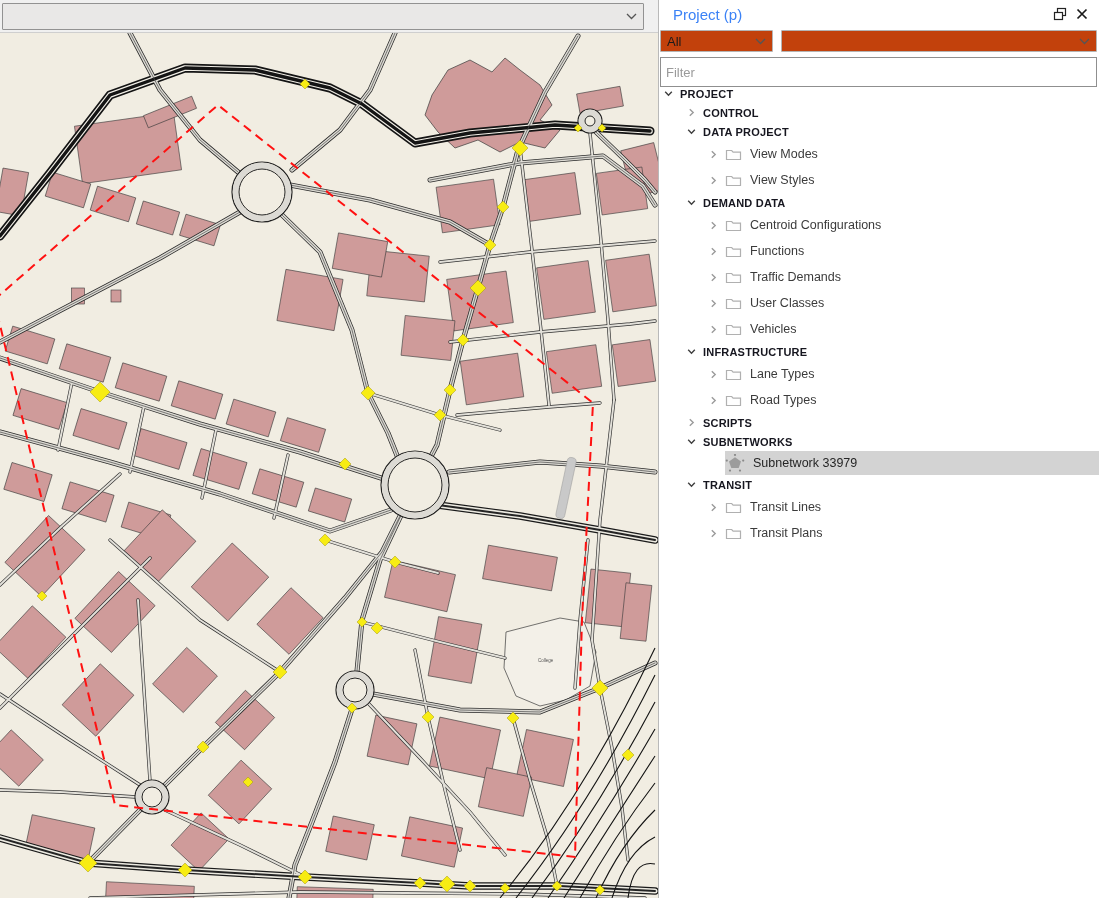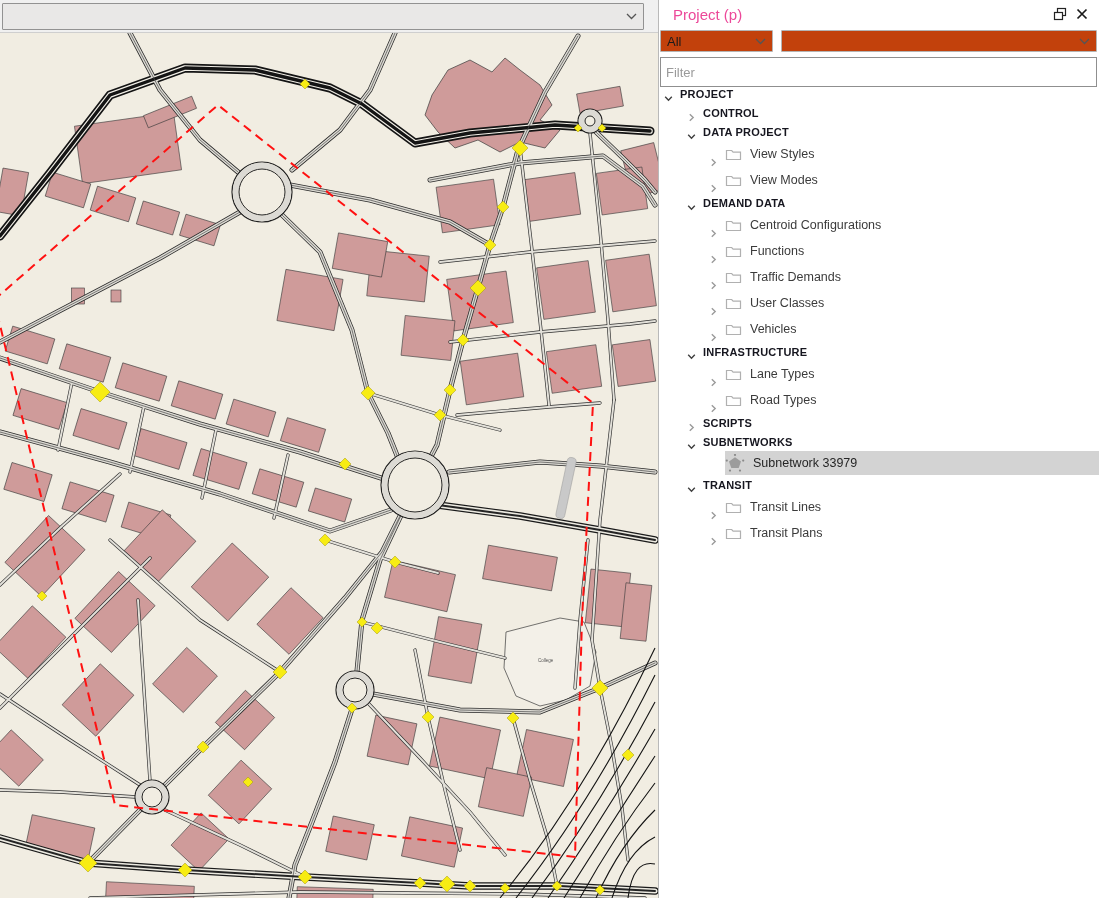--- a/index.html
+++ b/index.html
@@ -14,35 +14,35 @@
          background:#e6e5e4;border:1px solid #929292;box-sizing:border-box;
          font-size:13px;color:#1a1a1a;padding:0 6px;border-radius:1px;}
   .combo .val{white-space:nowrap;overflow:hidden;}
   .map-toolbar .combo{position:absolute;left:2px;top:3px;width:642px;height:27px;background:#e9e8e7;}
   #mapsvg{position:absolute;left:0;top:33px;}
 
   
   .project-panel{position:absolute;left:658px;top:0;width:441px;height:898px;background:#ffffff;
                  border-left:1px solid #b9b9b9;box-sizing:border-box;}
   .panel-header{position:absolute;left:0;top:0;width:100%;height:28px;display:flex;align-items:center;}
-  .panel-title{font-size:15px;color:#ec4899;margin-left:14px;flex:1;}
+  .panel-title{font-size:15px;color:#3b82f6;margin-left:14px;flex:1;}
   .win-btn{width:22px;height:20px;display:flex;align-items:center;justify-content:center;cursor:default;}
   .win-btn:last-child{margin-right:6px;}
   .panel-combos{position:absolute;left:1px;top:30px;width:437px;height:22px;display:flex;}
   .panel-combos .combo{background:#c2410c;border-color:#b4b4b4;height:22px;}
   .combo-type{width:113px;}
   .combo-extra{width:316px;margin-left:8px;}
   .filter-input{position:absolute;left:1px;top:57px;width:437px;height:23px;box-sizing:border-box;
                 border:1px solid #8f8f8f;font-size:13px;padding:14px 5px;color:#222;
                 font-family:"Liberation Sans",sans-serif;}
   .filter-input::placeholder{color:#9a9a9a;}
 
   
   .tree{position:absolute;left:0;top:84px;width:441px;bottom:0;overflow:hidden;}
-  .trow{display:flex;align-items:flex-end;}
+  .trow{display:flex;align-items:center;}
   .trow .ch{flex:0 0 9px;margin-right:7px;}
   .trow .sp{flex:0 0 9px;margin-right:7px;}
   .trow.section{height:19px;font-weight:bold;font-size:11px;color:#16161f;letter-spacing:.2px;}
   .trow.folder{height:26px;font-size:12.5px;color:#3b3b3b;}
   .trow.subnetwork{height:24px;font-size:12.5px;color:#262626;}
   .hl{display:flex;align-items:center;flex:1;height:100%;}
   .hl .ic{margin-right:8px;display:flex;align-items:center;}
   .trow.sel .hl{background:#d3d3d3;}
   .lbl{white-space:nowrap;}
 </style>
@@ -375,34 +375,34 @@
       <div class="trow folder" style="padding-left: 50px;">
         <svg class="ch" width="9" height="9" viewBox="0 0 9 9">
           <polyline points="2.8,1.2 6.2,4.5 2.8,7.8" fill="none" stroke="#9b9b9b" stroke-width="1.4"></polyline>
         </svg>
         <span class="hl">
           <span class="ic">
             <svg width="17" height="14" viewBox="0 0 17 14">
               <path d="M1.5 12.5 V3.5 h5.2 l1.4 1.6 h7.4 v7.4 z" fill="#fefefe" stroke="#b0b0b0" stroke-width="1.2"></path>
             </svg>
           </span>
+          <span class="lbl">View Modes</span>
+        </span>
+      </div>
+      <div class="trow folder" style="padding-left: 50px;">
+        <svg class="ch" width="9" height="9" viewBox="0 0 9 9">
+          <polyline points="2.8,1.2 6.2,4.5 2.8,7.8" fill="none" stroke="#9b9b9b" stroke-width="1.4"></polyline>
+        </svg>
+        <span class="hl">
+          <span class="ic">
+            <svg width="17" height="14" viewBox="0 0 17 14">
+              <path d="M1.5 12.5 V3.5 h5.2 l1.4 1.6 h7.4 v7.4 z" fill="#fefefe" stroke="#b0b0b0" stroke-width="1.2"></path>
+            </svg>
+          </span>
           <span class="lbl">View Styles</span>
-        </span>
-      </div>
-      <div class="trow folder" style="padding-left: 50px;">
-        <svg class="ch" width="9" height="9" viewBox="0 0 9 9">
-          <polyline points="2.8,1.2 6.2,4.5 2.8,7.8" fill="none" stroke="#9b9b9b" stroke-width="1.4"></polyline>
-        </svg>
-        <span class="hl">
-          <span class="ic">
-            <svg width="17" height="14" viewBox="0 0 17 14">
-              <path d="M1.5 12.5 V3.5 h5.2 l1.4 1.6 h7.4 v7.4 z" fill="#fefefe" stroke="#b0b0b0" stroke-width="1.2"></path>
-            </svg>
-          </span>
-          <span class="lbl">View Modes</span>
         </span>
       </div>
       <div class="trow section" style="padding-left: 28px;">
         <svg class="ch" width="9" height="9" viewBox="0 0 9 9">
           <polyline points="1.2,2.8 4.5,6.2 7.8,2.8" fill="none" stroke="#3f3f3f" stroke-width="1.4"></polyline>
         </svg>
         <span class="hl">
           <span class="lbl">DEMAND DATA</span>
         </span>
       </div>

